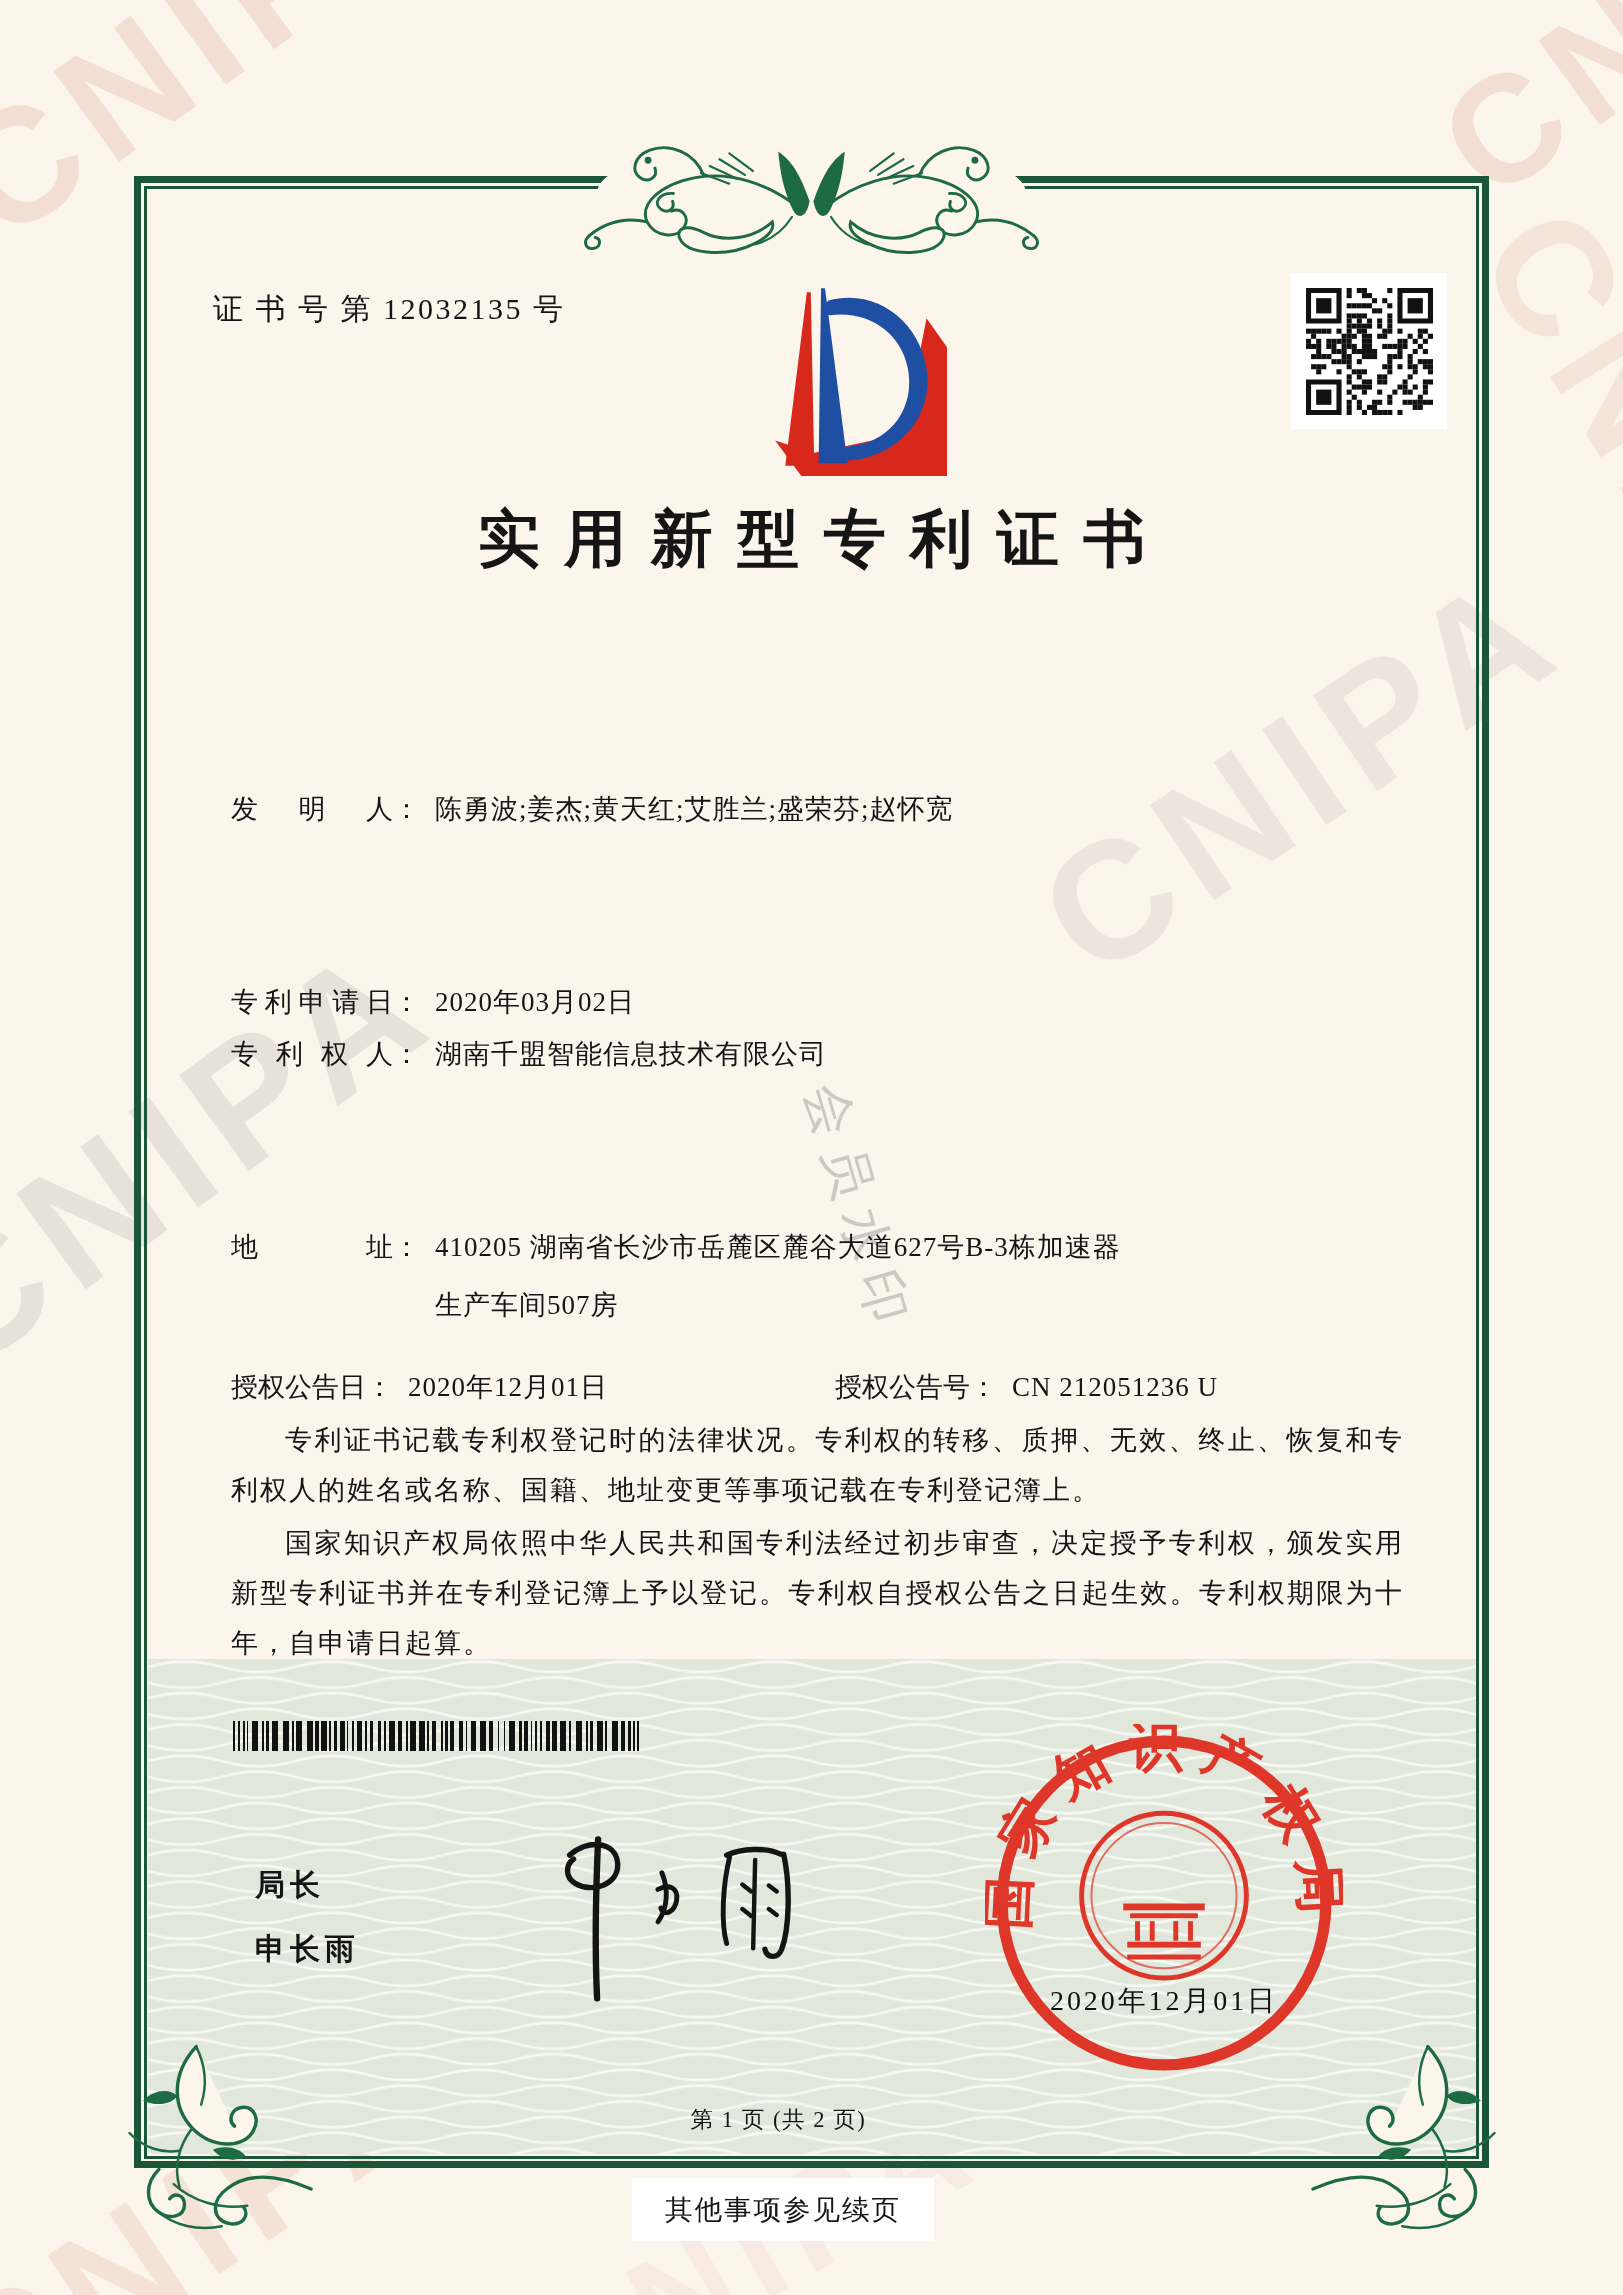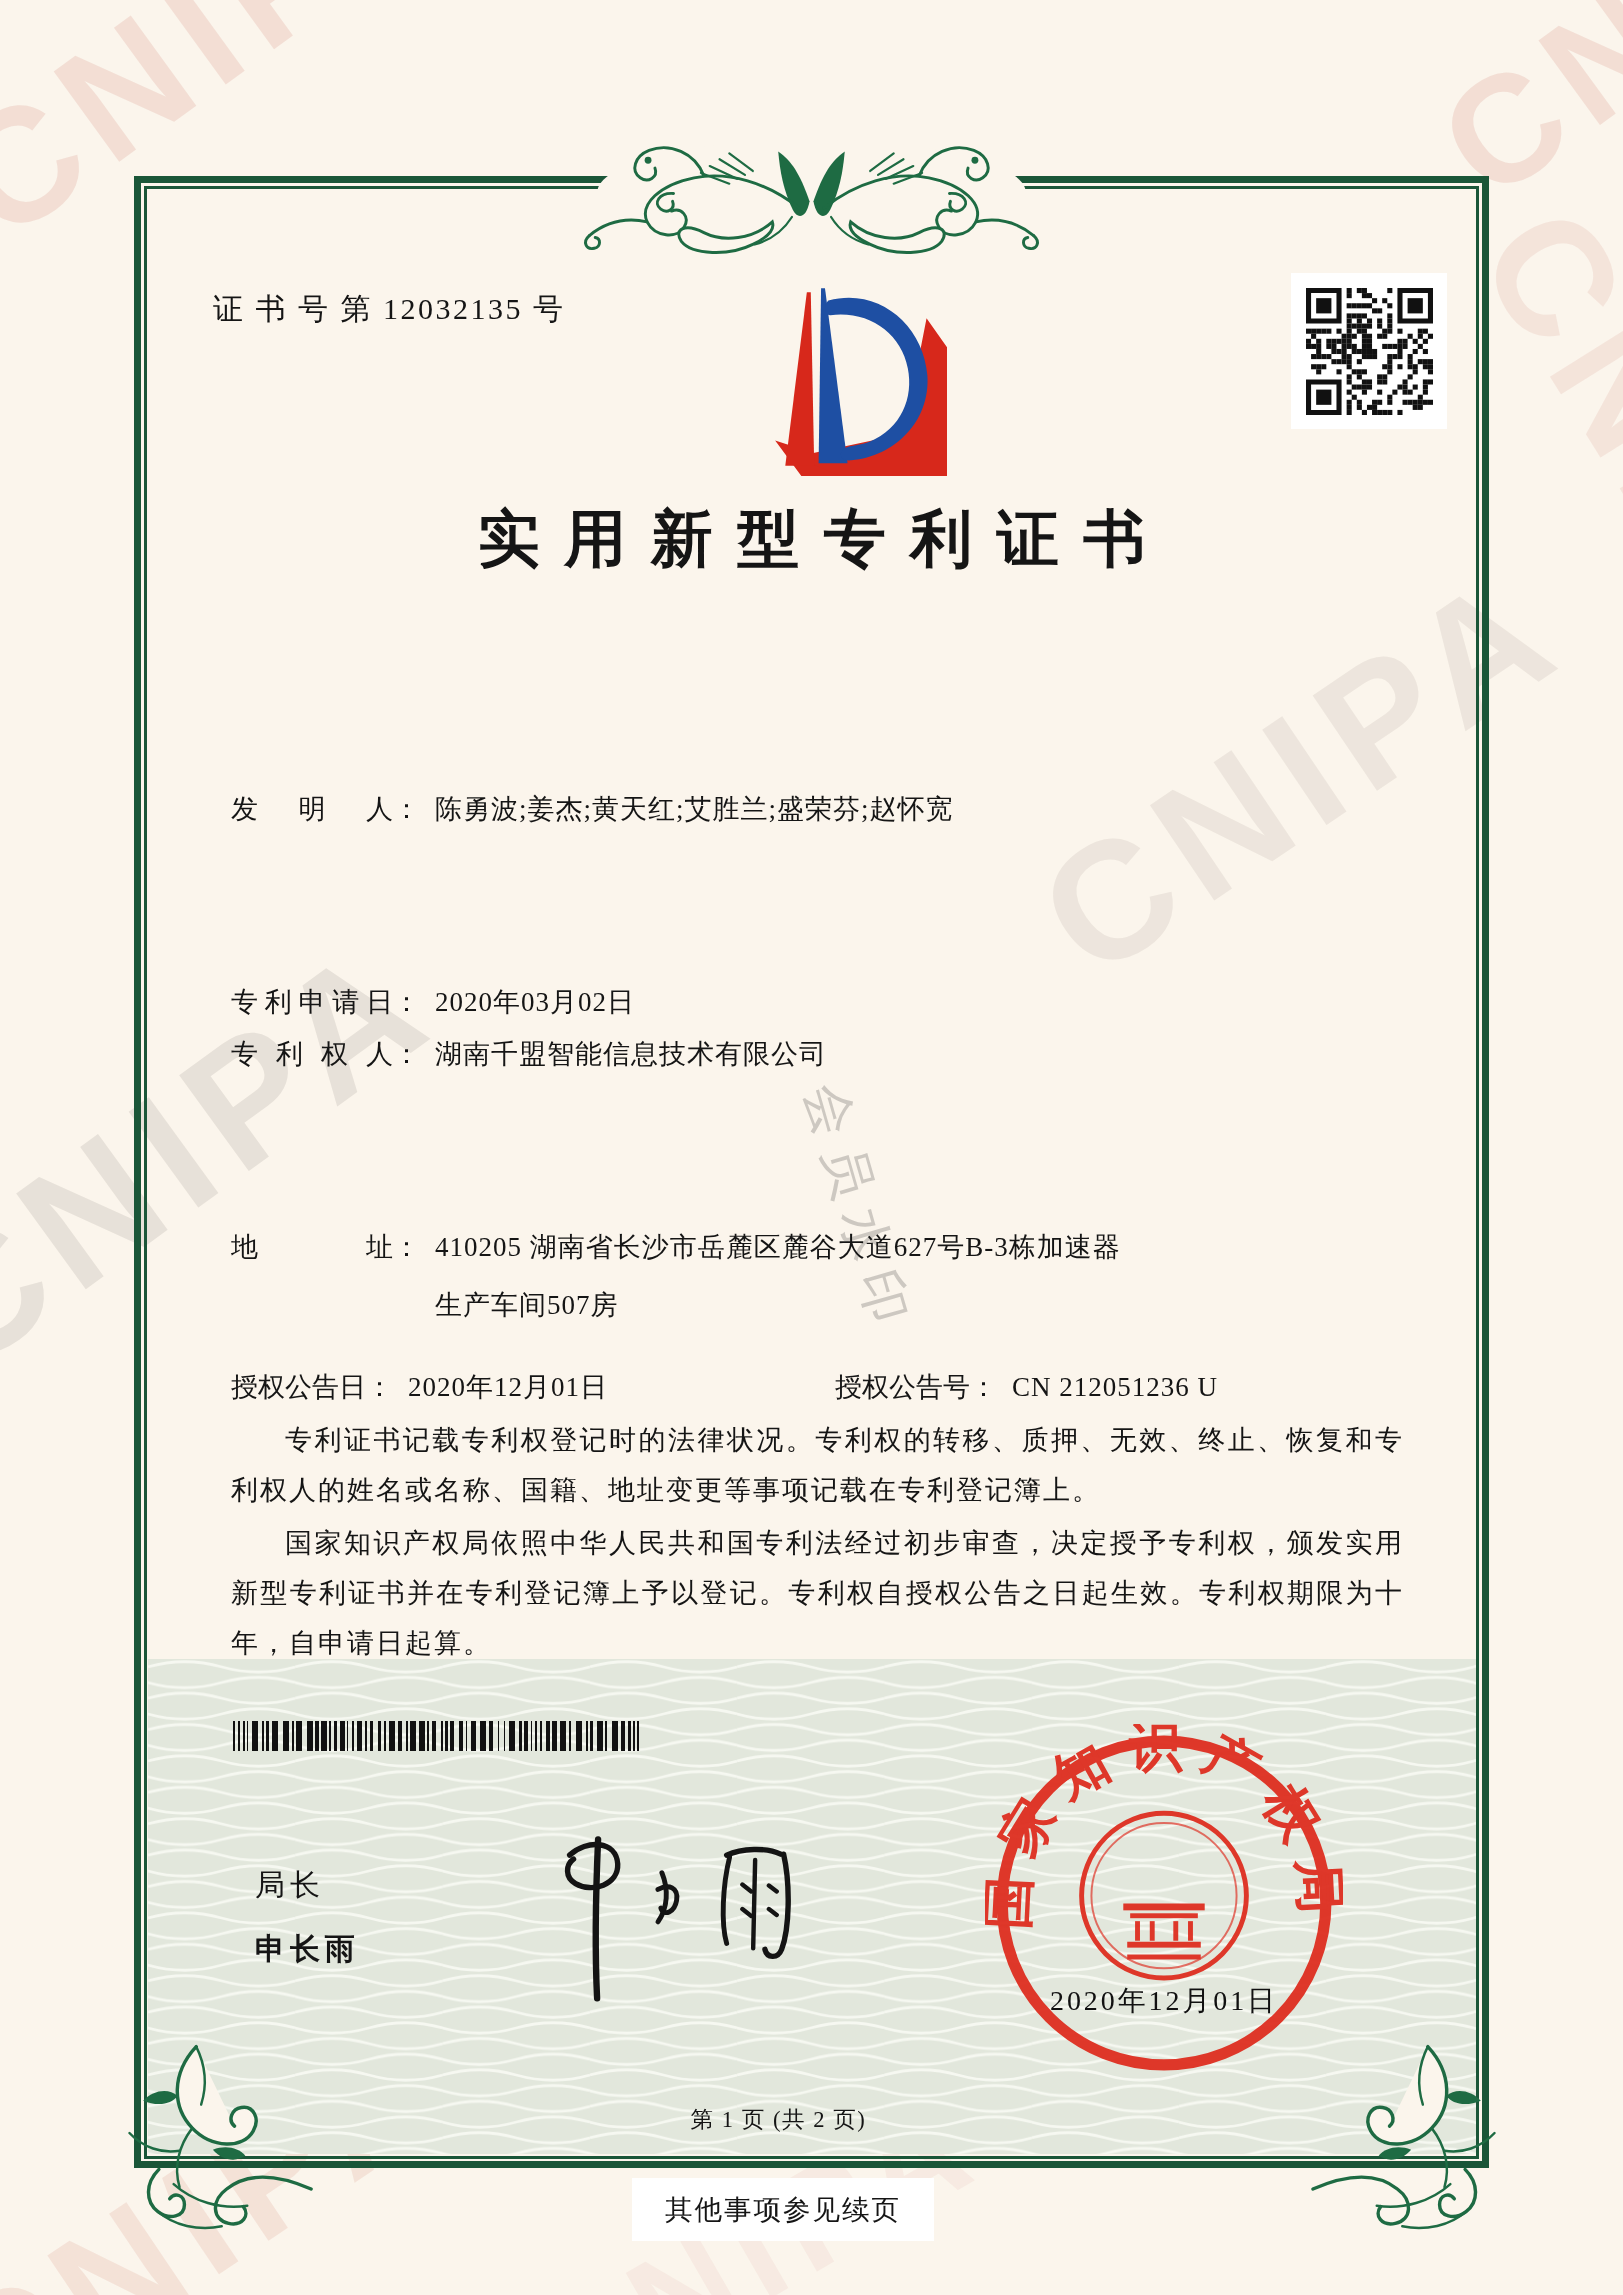--- a/index.html
+++ b/index.html
@@ -54,21 +54,21 @@
   .grant2{position:absolute;left:604px;top:0;}
 
   
   .legal{position:absolute;left:231px;top:1415px;width:1173px;font-size:27px;line-height:50px;
       letter-spacing:2px;text-align:justify;z-index:6;}
   .legal p{margin:0 0 2.9px 0;text-indent:2em;}
 
   
   .barcode{position:absolute;left:233px;top:1721px;width:422px;height:30px;z-index:6;font-size:0;}
   .barcode i{display:inline-block;height:30px;background:#111;}
-  .dir-title{position:absolute;left:255px;top:1865px;font-size:30px;font-weight:400;letter-spacing:4.9px;z-index:6;}
+  .dir-title{position:absolute;left:255px;top:1865px;font-size:30px;font-weight:700;letter-spacing:4.9px;z-index:6;}
   .dir-name{position:absolute;left:255px;top:1929px;font-size:30px;font-weight:600;letter-spacing:4.9px;z-index:6;}
   .signature{position:absolute;left:496px;top:1823px;width:373px;height:182px;z-index:6;}
   .seal{position:absolute;left:985px;top:1724px;width:358px;height:358px;z-index:6;opacity:.93;}
   .seal-date{position:absolute;left:985px;top:1982px;width:358px;text-align:center;font-size:28px;
       letter-spacing:2.9px;color:#111;z-index:7;}
   .page-num{position:absolute;left:582px;top:2104px;width:393px;text-align:center;font-size:22.6px;
       letter-spacing:1.5px;z-index:6;}
   .cont-box{position:absolute;left:632px;top:2178px;width:302px;height:63px;background:#FFFFFF;
       z-index:6;display:flex;align-items:center;justify-content:center;}
   .cont-box span{font-size:27.5px;letter-spacing:2px;}

